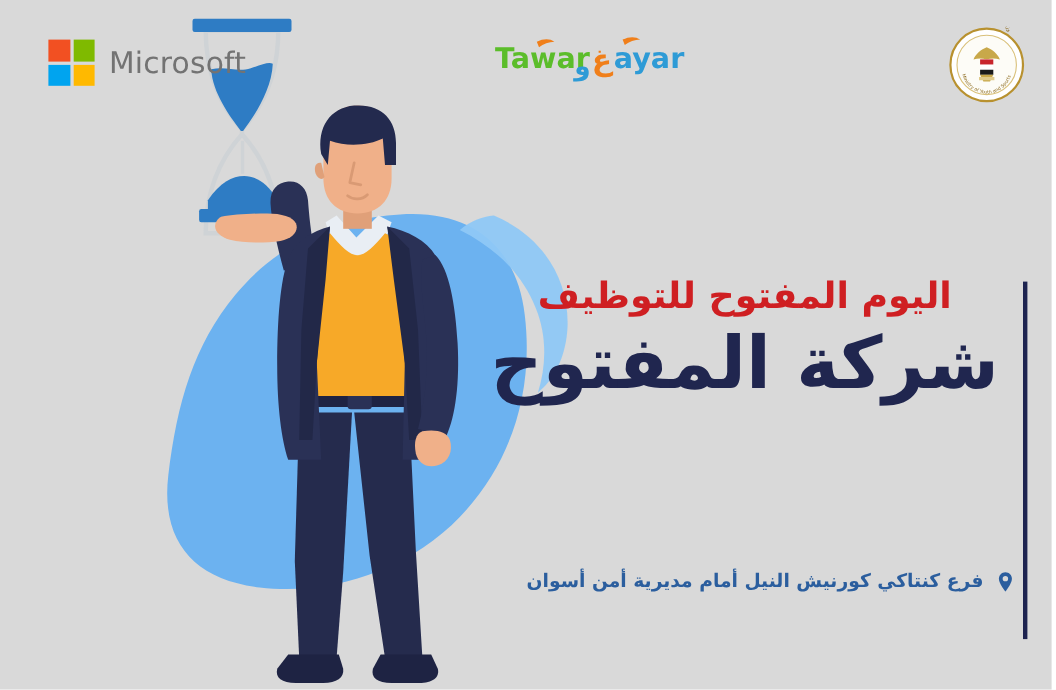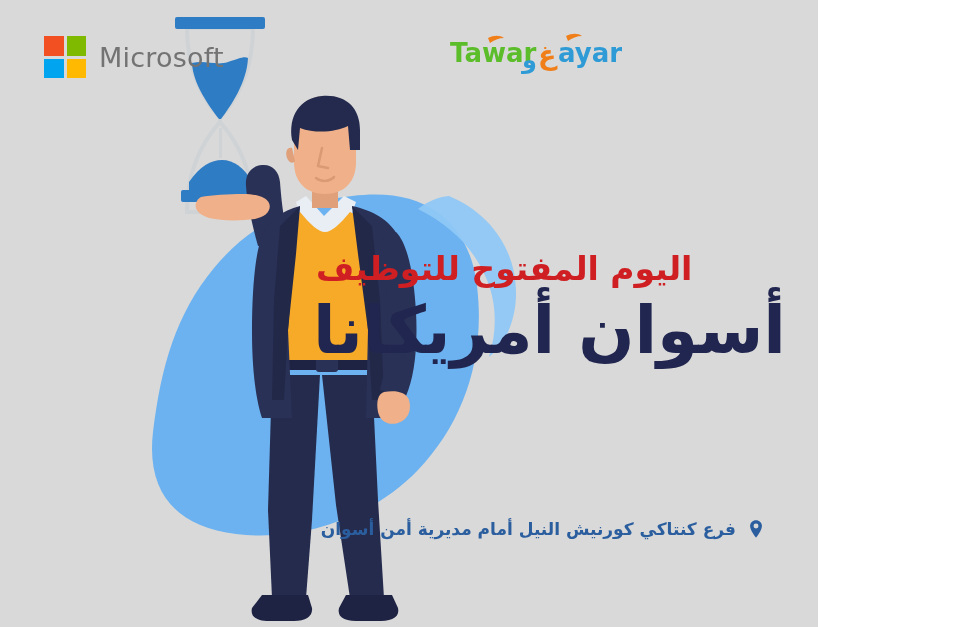--- a/index.html
+++ b/index.html
@@ -6,21 +6,21 @@
     margin: 0;
     padding: 0;
     background: #ffffff;
   }
   body {
     font-family: "DejaVu Sans", "Liberation Sans", sans-serif;
   }
 
   #poster {
     position: relative;
-    width: 818px;
+    width: 956px;
     height: 627px;
     overflow: hidden;
     background: #d9d9d9;
   }
 
   
   #art {
     position: absolute;
     left: 0; top: 0;
     width: 960px;
@@ -77,24 +77,24 @@
     position: absolute;
     left: 930px;
     top: 256px;
     width: 4px;
     height: 325px;
     background: #1d2350;
   }
 
   #headline-block {
     position: absolute;
-    right: 32px;
+    right: 44px;
     top: 250px;
     width: 470px;
-    text-align: left;
+    text-align: center;
     direction: rtl;
   }
   #kicker {
     color: #cf1f22;
     font-size: 33px;
     font-weight: bold;
     line-height: 1.15;
     white-space: nowrap;
     font-family: "DejaVu Sans", "Liberation Sans", sans-serif;
   }
@@ -104,21 +104,21 @@
     font-weight: bold;
     line-height: 1.18;
     margin-top: 4px;
     white-space: nowrap;
     font-family: "DejaVu Sans", "Liberation Sans", sans-serif;
   }
 
   
   #info-block {
     position: absolute;
-    right: 52px;
+    right: 32px;
     top: 514px;
     width: 420px;
     direction: rtl;
     text-align: left;
   }
   .info-row {
     display: flex;
     flex-direction: row;
     align-items: center;
     justify-content: flex-start;
@@ -269,21 +269,21 @@
       <rect x="29" y="30" width="12" height="14" fill="#ffffff"></rect>
       <rect x="29" y="30" width="12" height="4.6" fill="#c8252c"></rect>
       <rect x="29" y="39.4" width="12" height="4.6" fill="#1a1a1a"></rect>
       <path d="M35,44 L41,44 L38,50 L32,50 L29,44 Z" fill="#c8a84a"></path>
       <path d="M28,46 L42,46 L42,49 L28,49 Z" fill="#e0cb8c"></path>
     </g>
   </svg>
 
   <div id="headline-block">
     <div id="kicker">اليوم المفتوح للتوظيف</div>
-    <div id="title">أسوان أمريكانا</div>
+    <div id="title">شركة المفتوح</div>
   </div>
 
   <div id="rule"></div>
 
   <div id="info-block">
 
     <div class="info-row">
       <span class="info-ico">
         <svg viewBox="0 0 20 24" width="16" height="20">
           <path d="M10,1 C5.9,1 2.6,4.3 2.6,8.4 C2.6,14 10,23 10,23 C10,23 17.4,14 17.4,8.4 C17.4,4.3 14.1,1 10,1 Z" fill="#2b5e9e"></path>

